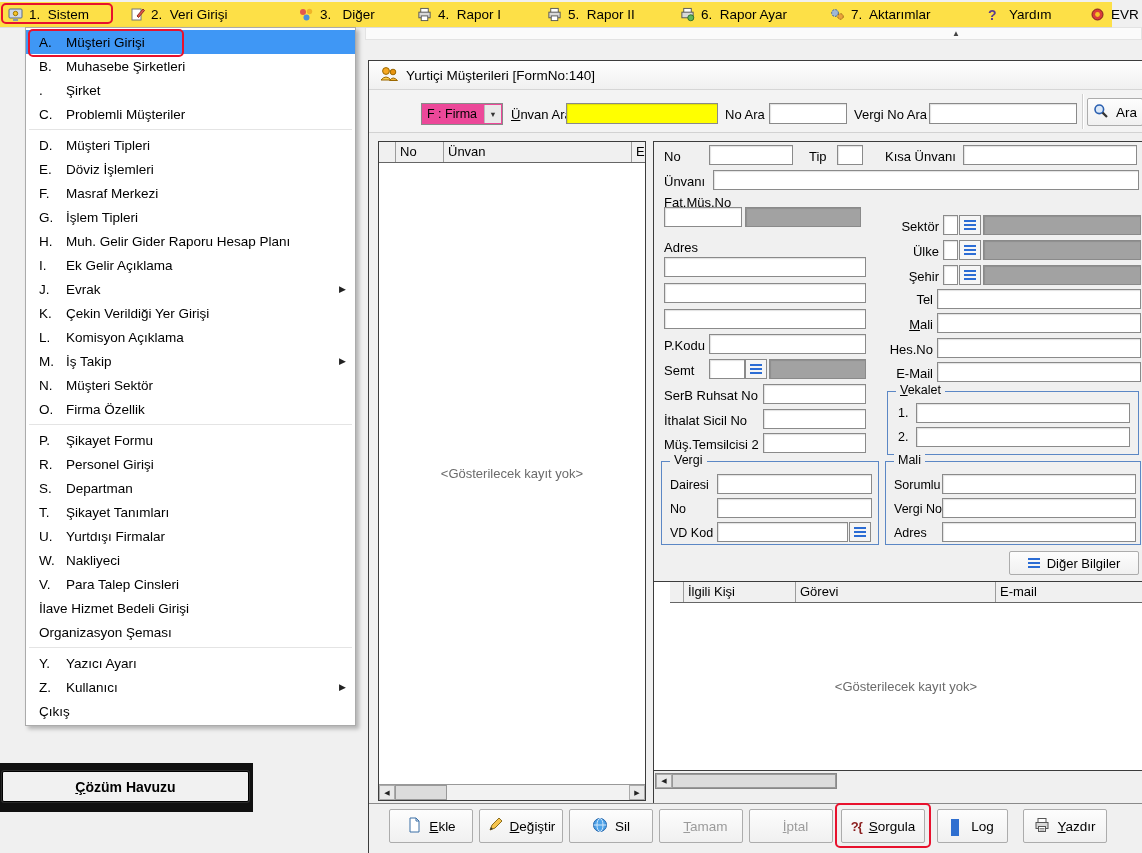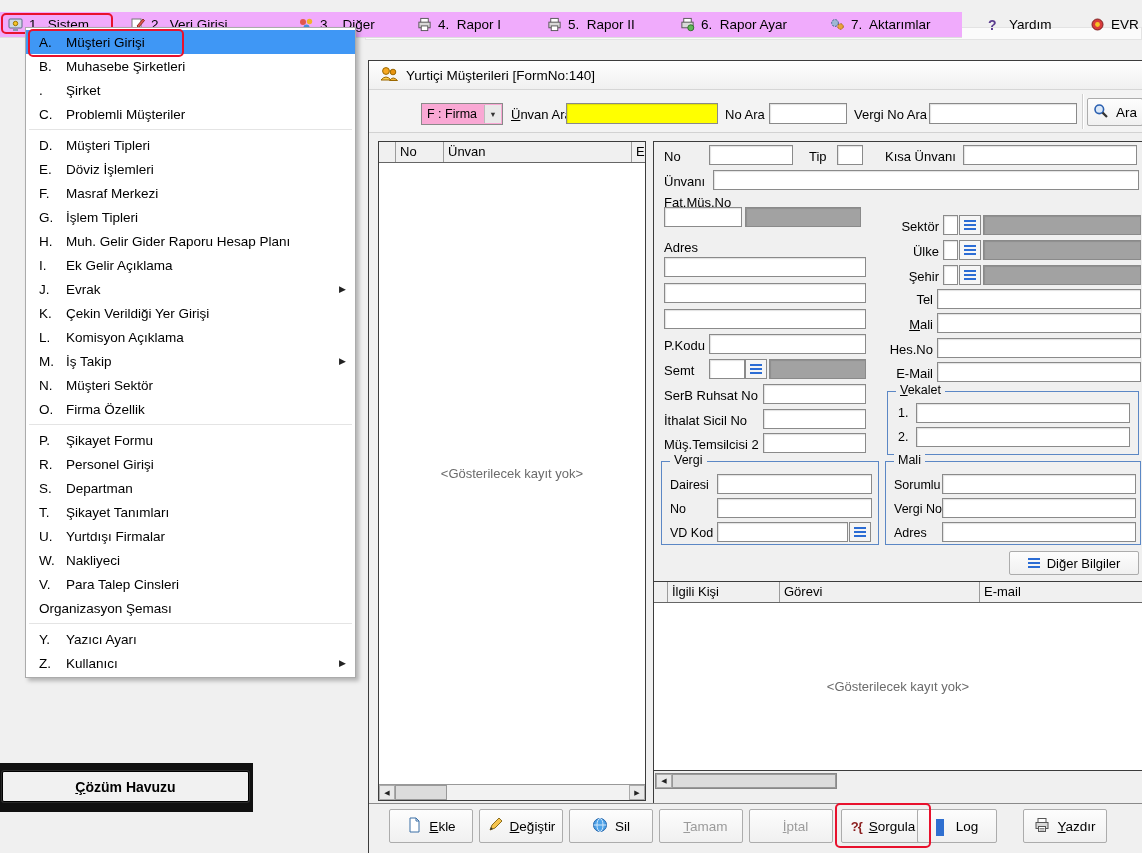--- a/index.html
+++ b/index.html
@@ -5,22 +5,22 @@
   * { margin:0; padding:0; box-sizing:border-box; }
   html,body { width:1142px; height:853px; }
   body {
     font-family:"Liberation Sans", sans-serif;
     font-size:13px; color:#000;
     background:#f0f0f0;
     position:relative; overflow:hidden;
   }
 
   
-  #menubar { position:absolute; left:0; top:12px; width:962px; height:26px;
-    background:#f0abfc; border-bottom:1px solid #ddd; z-index:10; }
+  #menubar { position:absolute; left:0; top:2px; width:1112px; height:26px;
+    background:#fde047; border-bottom:1px solid #ddd; z-index:10; }
   .mb-item { position:absolute; top:0; height:25px; display:flex; align-items:center; gap:6px; padding:0 4px; cursor:default; }
   .mb-label { white-space:pre; font-size:13.5px; }
   .mb-icon { width:15px; height:15px; display:inline-flex; }
   .mb-icon svg { width:15px; height:15px; }
   #mb-1{left:4px} #mb-2{left:126px} #mb-3{left:295px} #mb-4{left:413px}
   #mb-5{left:543px} #mb-6{left:676px} #mb-7{left:826px} #mb-8{left:984px} #mb-9{left:1086px}
   #mb-8 .qmark { font-weight:bold; color:#5b3d8f; font-size:14px; }
 
   .ann { position:absolute; border:2px solid var(--annotation,#e8112d); border-radius:5px;
     pointer-events:none; z-index:60; background:transparent; }
@@ -64,21 +64,21 @@
 
   
   #search-area { position:absolute; left:0; top:29px; width:774px; height:43px;
     background:#f3f3f3; border-bottom:1px solid #d2d2d2; }
   .lbl { position:absolute; font-size:13px; white-space:nowrap; }
   .lblr { text-align:right; }
   .inp { position:absolute; height:20px; background:#fff; border:1px solid #8a8a8a;
     box-shadow:inset 1px 1px 1px rgba(0,0,0,.12); font:inherit; padding:0 3px; outline:none; }
   .inp.gray { background:var(--readonly-field,#a2a2a2); }
   #filter-combo { position:absolute; left:52px; top:13px; width:82px; height:22px;
-    background:#f9a8d4; border:1px solid #8a8a8a; font-size:12.5px; cursor:default; }
+    background:#ec4899; border:1px solid #8a8a8a; font-size:12.5px; cursor:default; }
   #filter-value { position:absolute; left:5px; top:3px; }
   .combo-arrow-box { position:absolute; right:1px; top:1px; bottom:1px; width:17px;
     background:#e9e9e9; border-left:1px solid #bbb; display:flex; align-items:center; justify-content:center; }
   .combo-arrow-box span { font-size:7.5px; color:#333; }
   #lbl-unvan-ara { left:142px; top:17px; }
   #search-unvan { left:197px; top:13px; width:152px; height:21px; background:var(--search-highlight,#ffff00); }
   #lbl-no-ara { left:356px; top:17px; }
   #search-no { left:400px; top:13px; width:78px; height:21px; }
   #lbl-vergi-ara { left:485px; top:17px; }
   #search-vergi { left:560px; top:13px; width:148px; height:21px; }
@@ -158,30 +158,30 @@
   #grp-mali .g-l1{left:8px;top:16px}  #grp-mali .g-i1{left:56px;top:12px;width:194px}
   #grp-mali .g-l2{left:8px;top:40px}  #grp-mali .g-i2{left:56px;top:36px;width:194px}
   #grp-mali .g-l3{left:8px;top:64px}  #grp-mali .g-i3{left:56px;top:60px;width:194px}
 
   #btn-diger { position:absolute; left:640px; top:490px; width:130px; height:24px; font-size:13px; }
   .list-glyph { width:12px; height:10px; flex:none;
     background:repeating-linear-gradient(to bottom,#2b6cd4 0 2px,transparent 2px 4px); }
 
   
   #contacts-table { position:absolute; left:284px; top:520px; width:490px; height:190px;
-    background:#fff; border:1px solid #3c3c3c; display:flex; flex-direction:column; }
+    background:#fff; border:1px solid #3c3c3c; display:flex; flex-direction:column;padding-left:16px; }
   #right-scrollbar { position:absolute; left:286px; top:712px; width:182px; height:16px;
     background:#f2f2f2; border:1px solid #888; display:flex; }
 
   
   #bottom-line { position:absolute; left:0; top:742px; width:774px; border-top:1px solid #8a8a8a; }
   .bottom-btn { position:absolute; top:748px; height:34px; }
   #btn-ekle{left:20px;width:84px} #btn-degistir{left:110px;width:84px} #btn-sil{left:200px;width:84px}
   #btn-tamam{left:290px;width:84px} #btn-iptal{left:380px;width:84px}
-  #btn-sorgula{left:472px;width:84px} #btn-log{left:548px;width:80px} #btn-yazdir{left:654px;width:84px}
+  #btn-sorgula{left:472px;width:84px} #btn-log{left:568px;width:71px} #btn-yazdir{left:654px;width:84px}
   #ann-sorgula { left:466px; top:742px; width:96px; height:45px; }
   .q-icon { font-weight:bold; color:#8b1d1d; font-size:13px; letter-spacing:-1px; }
   .log-icon { width:13px; height:13px; display:grid; grid-template-columns:1fr 1fr; grid-template-rows:1fr 1fr; gap:2px; }
   .log-icon i { border:1px solid #2f6fd0; background:#7fa8e8; }
   .log-icon i:nth-child(2), .log-icon i:nth-child(3) { background:#fff; }
 </style>
 </head>
 <body>
 
 <div id="menubar">
@@ -389,20 +389,24 @@
     <div class="menu-item">
       <span class="menu-letter">W.</span>
       <span class="menu-label">Nakliyeci</span>
     </div>
 
     <div class="menu-item">
       <span class="menu-letter">V.</span>
       <span class="menu-label">Para Talep Cinsleri</span>
     </div>
 
+    <div class="menu-item">
+
+      <span class="menu-label">İlave Hizmet Bedeli Girişi</span>
+    </div>
 
 
     <div class="menu-item">
 
       <span class="menu-label">Organizasyon Şeması</span>
     </div>
 
     <div class="menu-item separator">
       
       
@@ -412,20 +416,24 @@
       <span class="menu-letter">Y.</span>
       <span class="menu-label">Yazıcı Ayarı</span>
     </div>
 
     <div class="menu-item submenu">
       <span class="menu-letter">Z.</span>
       <span class="menu-label">Kullanıcı</span>
     </div>
 
 
+    <div class="menu-item">
+
+      <span class="menu-label">Çıkış</span>
+    </div>
   </div>
 
 <div id="left-dark"></div>
 <div id="cozum-btn" class="btn">
   <span class="accel">Çözüm Havuzu</span>
 </div>
 
 <div id="mdi-strip">
   <span id="mdi-up">▲</span>
 </div>

